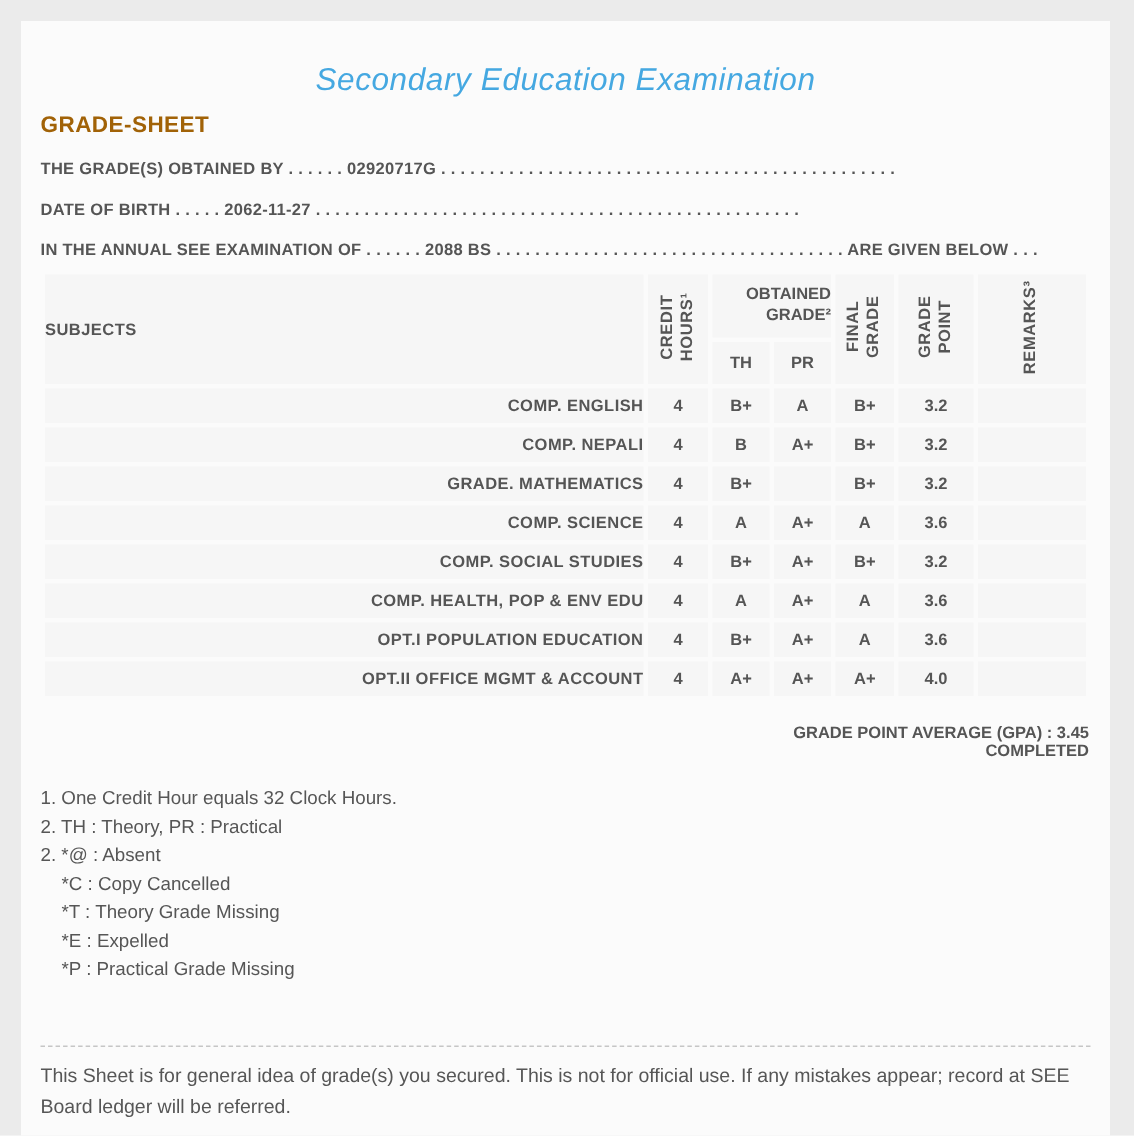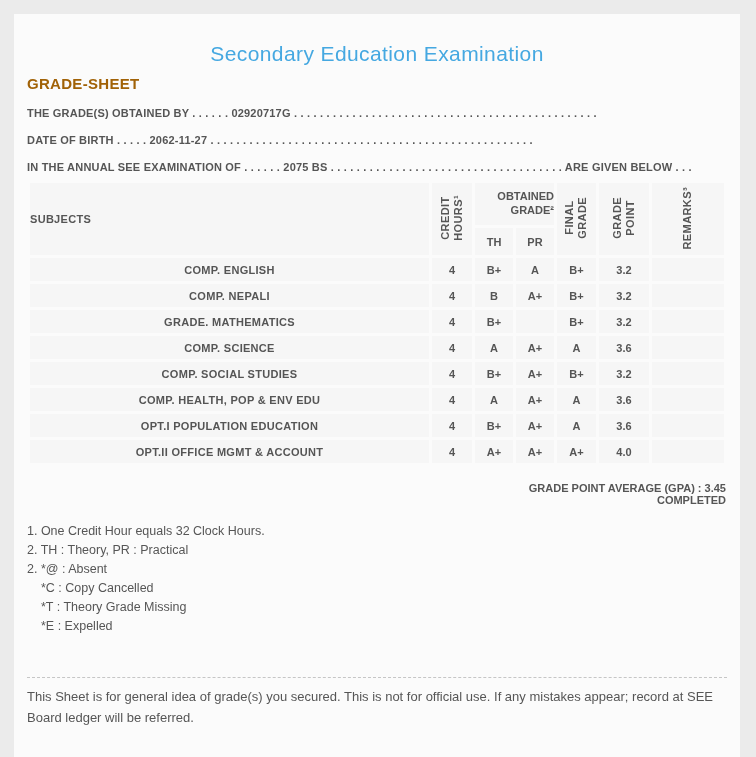--- a/index.html
+++ b/index.html
@@ -18,20 +18,21 @@
     min-height: 743px;
     padding: 12px 13px 30px 13px;
   }
   .title {
     text-align: center;
     color: #45a8e1;
     font-size: 21px;
     font-weight: 400;
     letter-spacing: 0.4px;
     margin-top: 16px;
+    font-style: italic;
   }
   .subtitle {
     text-align: left;
     color: #a16207;
     font-size: 15px;
     font-weight: 700;
     letter-spacing: 0.3px;
     margin-top: 9px;
   }
   .info-line {
@@ -89,21 +90,21 @@
     vertical-align: middle;
     height: 24px;
   }
   col.c-credit { width: 40px; }
   col.c-th     { width: 38px; }
   col.c-pr     { width: 38px; }
   col.c-final  { width: 39px; }
   col.c-point  { width: 50px; }
   col.c-remarks{ width: 72px; }
 
-  td.subject { text-align: center; padding-left: 9px; height: 23px; letter-spacing: 0.3px; }
+  td.subject { text-align: right; padding-left: 9px; height: 23px; letter-spacing: 0.3px; }
   td.center  { text-align: center; height: 23px; }
 
   .summary { text-align: right; font-size: 11px; font-weight: 700; padding-right: 1px; }
   .summary .gpa-line { margin-top: 16px; }
   .summary .status-line { }
 
   .footnotes { margin-top: 18px; font-size: 12.5px; font-weight: 400; color: #565656; }
   .footnotes .fn { margin-top: 5px; line-height: 14px; }
   .footnotes .fn.indent { padding-left: 14px; }
 
@@ -119,21 +120,21 @@
 </head>
 <body>
 
 <div class="card">
 
   <div class="title">Secondary Education Examination</div>
   <div class="subtitle">GRADE-SHEET</div>
 
   <div class="info-line">THE GRADE(S) OBTAINED BY . . . . . . 02920717G . . . . . . . . . . . . . . . . . . . . . . . . . . . . . . . . . . . . . . . . . . . . . . .</div>
   <div class="info-line">DATE OF BIRTH . . . . . 2062-11-27 . . . . . . . . . . . . . . . . . . . . . . . . . . . . . . . . . . . . . . . . . . . . . . . . . .</div>
-  <div class="info-line">IN THE ANNUAL SEE EXAMINATION OF . . . . . . 2075 BS . . . . . . . . . . . . . . . . . . . . . . . . . . . . . . . . . . . . ARE GIVEN BELOW . . .</div>
+  <div class="info-line">IN THE ANNUAL SEE EXAMINATION OF . . . . . . 2088 BS . . . . . . . . . . . . . . . . . . . . . . . . . . . . . . . . . . . . ARE GIVEN BELOW . . .</div>
 
   <table class="grades">
     <colgroup>
       <col class="c-subjects">
       <col class="c-credit">
       <col class="c-th">
       <col class="c-pr">
       <col class="c-final">
       <col class="c-point">
       <col class="c-remarks">
@@ -240,20 +241,21 @@
     <div class="status-line">COMPLETED</div>
   </div>
 
   <div class="footnotes">
     <div class="fn">1. One Credit Hour equals 32 Clock Hours.</div>
     <div class="fn">2. TH : Theory, PR : Practical</div>
     <div class="fn">2. *@ : Absent</div>
     <div class="fn indent">*C : Copy Cancelled</div>
     <div class="fn indent">*T : Theory Grade Missing</div>
     <div class="fn indent">*E : Expelled</div>
+    <div class="fn indent">*P : Practical Grade Missing</div>
   </div>
 
   <hr class="note-sep">
 
   <div class="note-block">
     <div class="note-text">This Sheet is for general idea of grade(s) you secured. This is not for official use. If any mistakes appear; record at SEE Board ledger will be referred.</div>
   </div>
 
 </div>
 

